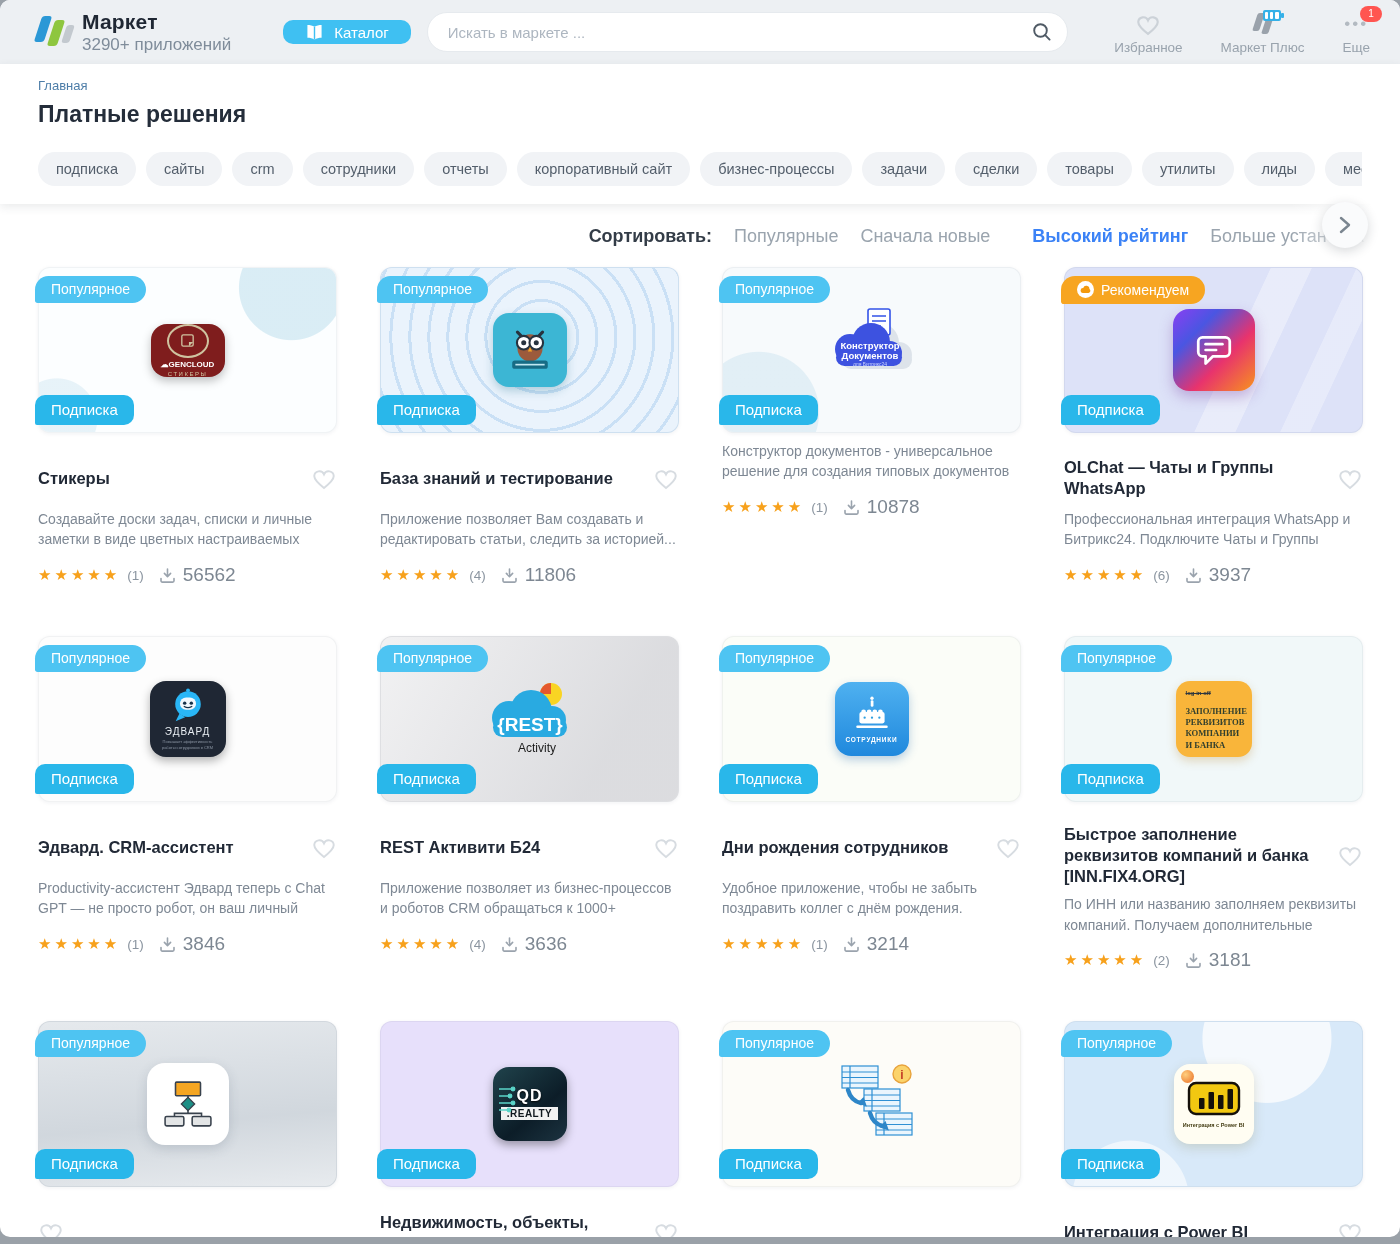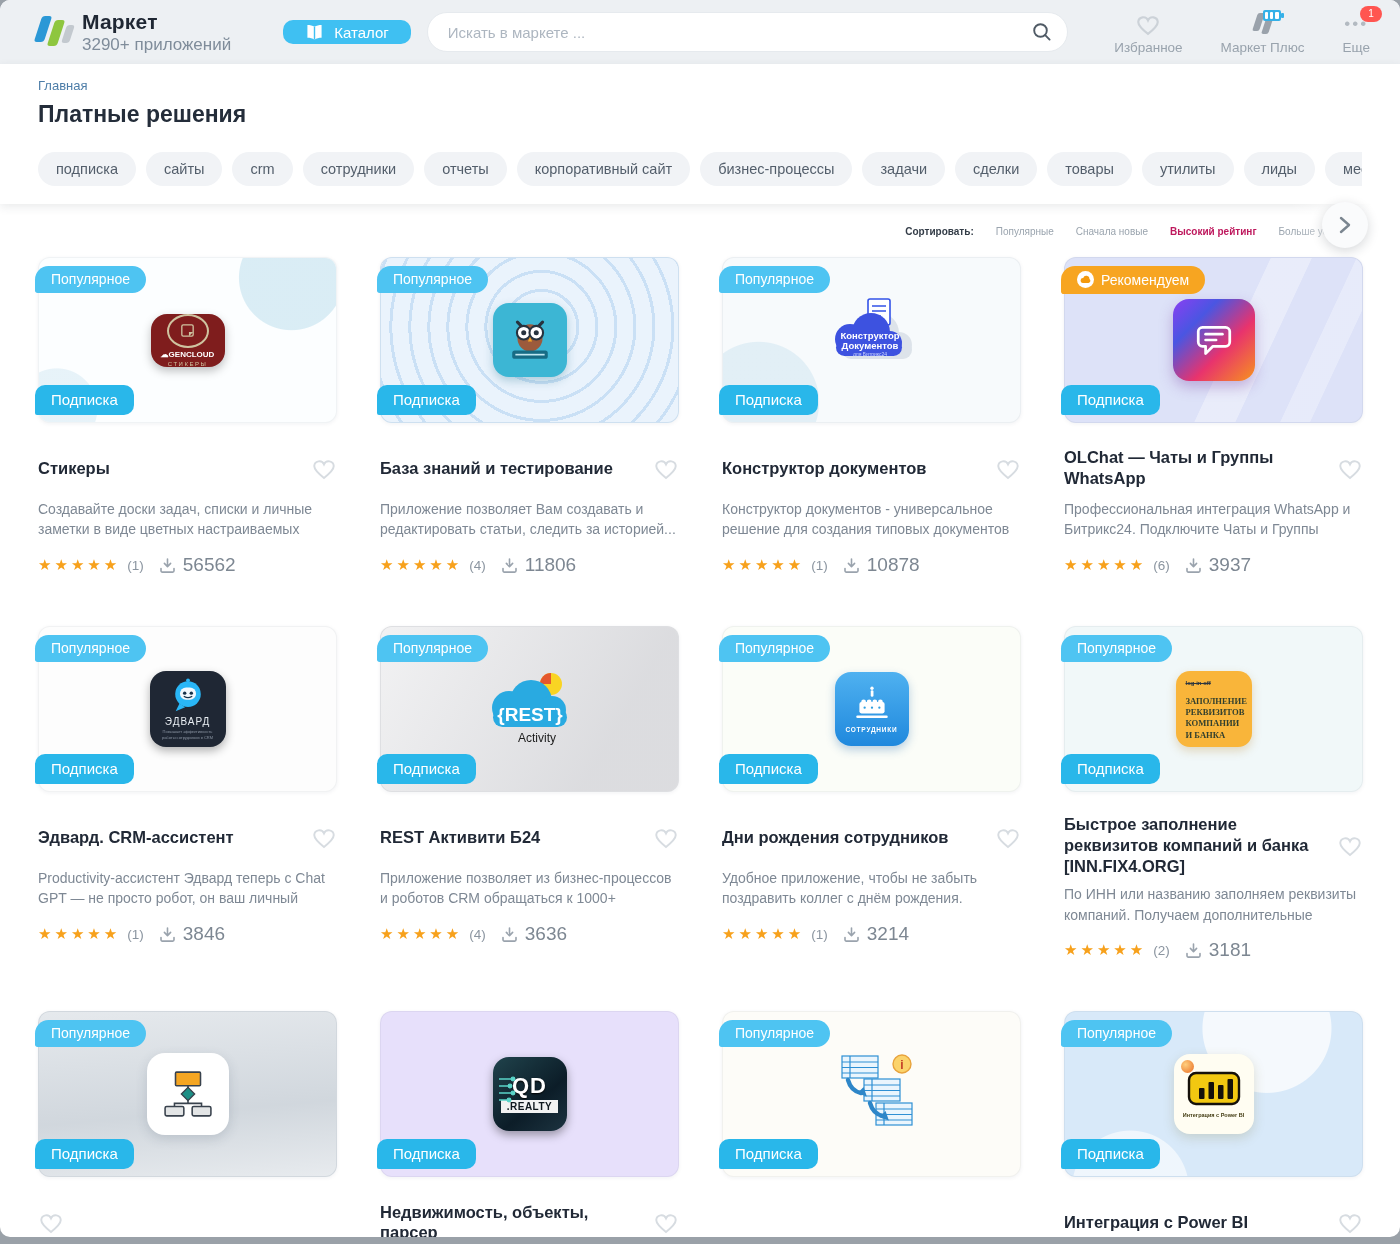--- a/index.html
+++ b/index.html
@@ -42,24 +42,24 @@
   .topblk{background:#fff;padding:14px 38px 18px;position:relative;box-shadow:0 3px 9px rgba(45,55,70,.10);}
   .crumb{font-size:13px;color:#4d7da8;cursor:pointer;}
   .ptitle{font-size:23px;font-weight:bold;color:#242d3a;margin-top:8px;}
   .chips{margin-top:24px;display:flex;gap:10px;overflow:hidden;white-space:nowrap;position:relative;}
   .chip{background:#f1f3f6;color:#535e6b;font-size:14.5px;padding:9px 18px;border-radius:19px;cursor:pointer;flex:0 0 auto;}
   .chips-fade{position:absolute;right:0;top:140px;width:110px;height:50px;background:linear-gradient(to right,rgba(255,255,255,0),#fff 75%);pointer-events:none;}
   .chip-next{position:absolute;right:32px;top:138px;width:46px;height:46px;border-radius:50%;background:#fafbfc;border:none;
     box-shadow:0 3px 12px rgba(30,40,50,.18);cursor:pointer;display:flex;align-items:center;justify-content:center;}
 
   
-  .sortrow{display:flex;justify-content:flex-end;align-items:center;gap:22px;padding:22px 36px 4px;font-size:10px;}
+  .sortrow{display:flex;justify-content:flex-end;align-items:center;gap:22px;padding:22px 36px 4px;font-size:18px;}
   .sortrow .slabel{font-weight:bold;color:#333c47;}
   .sopt{color:#9aa4ae;cursor:pointer;}
-  .sopt.active{color:#be185d;font-weight:bold;}
+  .sopt.active{color:#3b82f6;font-weight:bold;margin-left:20px;}
 
   
   .grid{display:grid;grid-template-columns:repeat(4,1fr);column-gap:43px;row-gap:50px;padding:16px 37px 60px 38px;}
   .card{position:relative;cursor:pointer;}
   .tile{position:relative;height:166px;border-radius:12px;}
   .tile-bg{position:absolute;inset:0;border-radius:12px;overflow:hidden;border:1px solid rgba(20,40,60,.05);box-shadow:0 1px 4px rgba(20,40,60,.06);}
   .tile-deco{position:absolute;inset:0;}
   .tile-icon{position:absolute;inset:0;display:flex;align-items:center;justify-content:center;}
   .badge{position:absolute;left:-3px;top:9px;color:#fff;font-size:14px;padding:5px 16px 6px;border-radius:15px 15px 15px 3px;display:flex;align-items:center;gap:7px;}
   .badge.popular{background:#4ec4f2;}
@@ -95,21 +95,21 @@
   .ai-edward{width:76px;height:76px;background:#1f2734;gap:2px;box-shadow:0 4px 10px rgba(0,0,0,.3);}
   .ai-edward .nm{color:#e8edf2;font-size:10px;letter-spacing:1px;}
   .ai-edward .sub{color:#8a94a2;font-size:4px;line-height:1.4;text-align:center;}
   .ai-bday{width:74px;height:74px;background:linear-gradient(180deg,#4fb1f0,#1f88dd);gap:3px;box-shadow:0 4px 10px rgba(30,100,170,.3);}
   .ai-bday .nm{color:#fff;font-size:6.5px;font-weight:bold;letter-spacing:.8px;}
   .ai-req{width:76px;height:76px;background:#f9b53a;border-radius:14px;align-items:flex-start;justify-content:flex-start;padding:9px 10px;box-sizing:border-box;box-shadow:0 4px 10px rgba(180,120,20,.25);}
   .ai-req .lio{font-size:6px;font-weight:bold;color:#2c3640;text-decoration:line-through;}
   .ai-req .txt{margin-top:10px;font-family:"Liberation Serif",serif;font-size:8.6px;font-weight:bold;color:#33402e;line-height:1.3;}
   .ai-bp{width:82px;height:82px;background:#fff;border-radius:18px;box-shadow:0 4px 12px rgba(60,80,100,.18);}
   .ai-qd{width:74px;height:74px;background:linear-gradient(140deg,#20434c,#0c1d28 60%,#1c3340);position:relative;overflow:hidden;gap:0;box-shadow:0 4px 10px rgba(0,0,0,.35);}
-  .ai-qd .qd{color:#fff;font-size:22px;font-weight:bold;letter-spacing:1px;line-height:1;text-shadow:0 1px 2px #000;}
+  .ai-qd .qd{color:#fff;font-size:16px;font-weight:bold;letter-spacing:1px;line-height:1;text-shadow:0 1px 2px #000;}
   .ai-qd .re{margin-top:3px;background:#f2f2f2;color:#10181e;font-size:10px;font-weight:bold;padding:1px 6px;letter-spacing:.5px;}
   .ai-pbi{width:80px;height:80px;background:#fffdf2;border-radius:16px;gap:3px;position:relative;box-shadow:0 4px 12px rgba(120,110,40,.2);}
   .ai-pbi .cap{font-size:5.5px;font-weight:bold;color:#433c12;}
   .ai-pbi .dot{position:absolute;left:7px;top:6px;width:13px;height:13px;border-radius:50%;background:radial-gradient(circle at 35% 35%,#ffcf7e,#e86c24);}
   .ai-olchat{width:82px;height:82px;background:linear-gradient(135deg,#8a3ff2 0%,#4a56e2 28%,#e8336d 62%,#f7931e 100%);display:flex;align-items:center;justify-content:center;box-shadow:0 6px 14px rgba(120,60,160,.35);}
   .ai-docs,.ai-rest,.ai-fields{background:transparent;}
 </style>
 </head>
 <body>
 
@@ -346,30 +346,20 @@
                 <text x="46" y="59" font-size="5" fill="#cdd6ff" text-anchor="middle">для Битрикс24</text>
               </svg>
             </div>
           </div>
       <span class="badge popular">
 
         <span class="btxt">Популярное</span>
       </span>
       <span class="sub-badge">Подписка</span>
     </div>
-    <div class="trow">
-      <div class="ctitle">Конструктор документов</div>
-      <button class="fav">
-        <span style="display:flex">
-          <svg width="26" height="24" viewBox="0 0 24 22">
-                <path d="M12 20.2 C6.4 15.8 3 12.6 3 9.2 a4.7 4.7 0 0 1 9-1.6 a4.7 4.7 0 0 1 9 1.6 c0 3.4-3.4 6.6-9 11 Z" fill="none" stroke="#d7dce1" stroke-width="1.8"></path>
-              </svg>
-        </span>
-      </button>
-    </div>
     <div class="cdesc">Конструктор документов - универсальное решение для создания типовых документов в...</div>
     <div class="crating">
       <span class="stars">★★★★★</span>
       <span class="rcount">(1)</span>
       <span class="dlic">
         <svg width="17" height="15" viewBox="0 0 17 15">
               <path d="M8.5 1 v7.2 M5.4 5.4 L8.5 8.7 L11.6 5.4" stroke="#9aa3ad" stroke-width="1.6" fill="none" stroke-linecap="round" stroke-linejoin="round"></path>
               <path d="M2 10.6 v2.2 a1.3 1.3 0 0 0 1.3 1.3 h10.4 a1.3 1.3 0 0 0 1.3 -1.3 v-2.2" stroke="#9aa3ad" stroke-width="1.6" fill="none" stroke-linecap="round"></path>
             </svg>
       </span>

